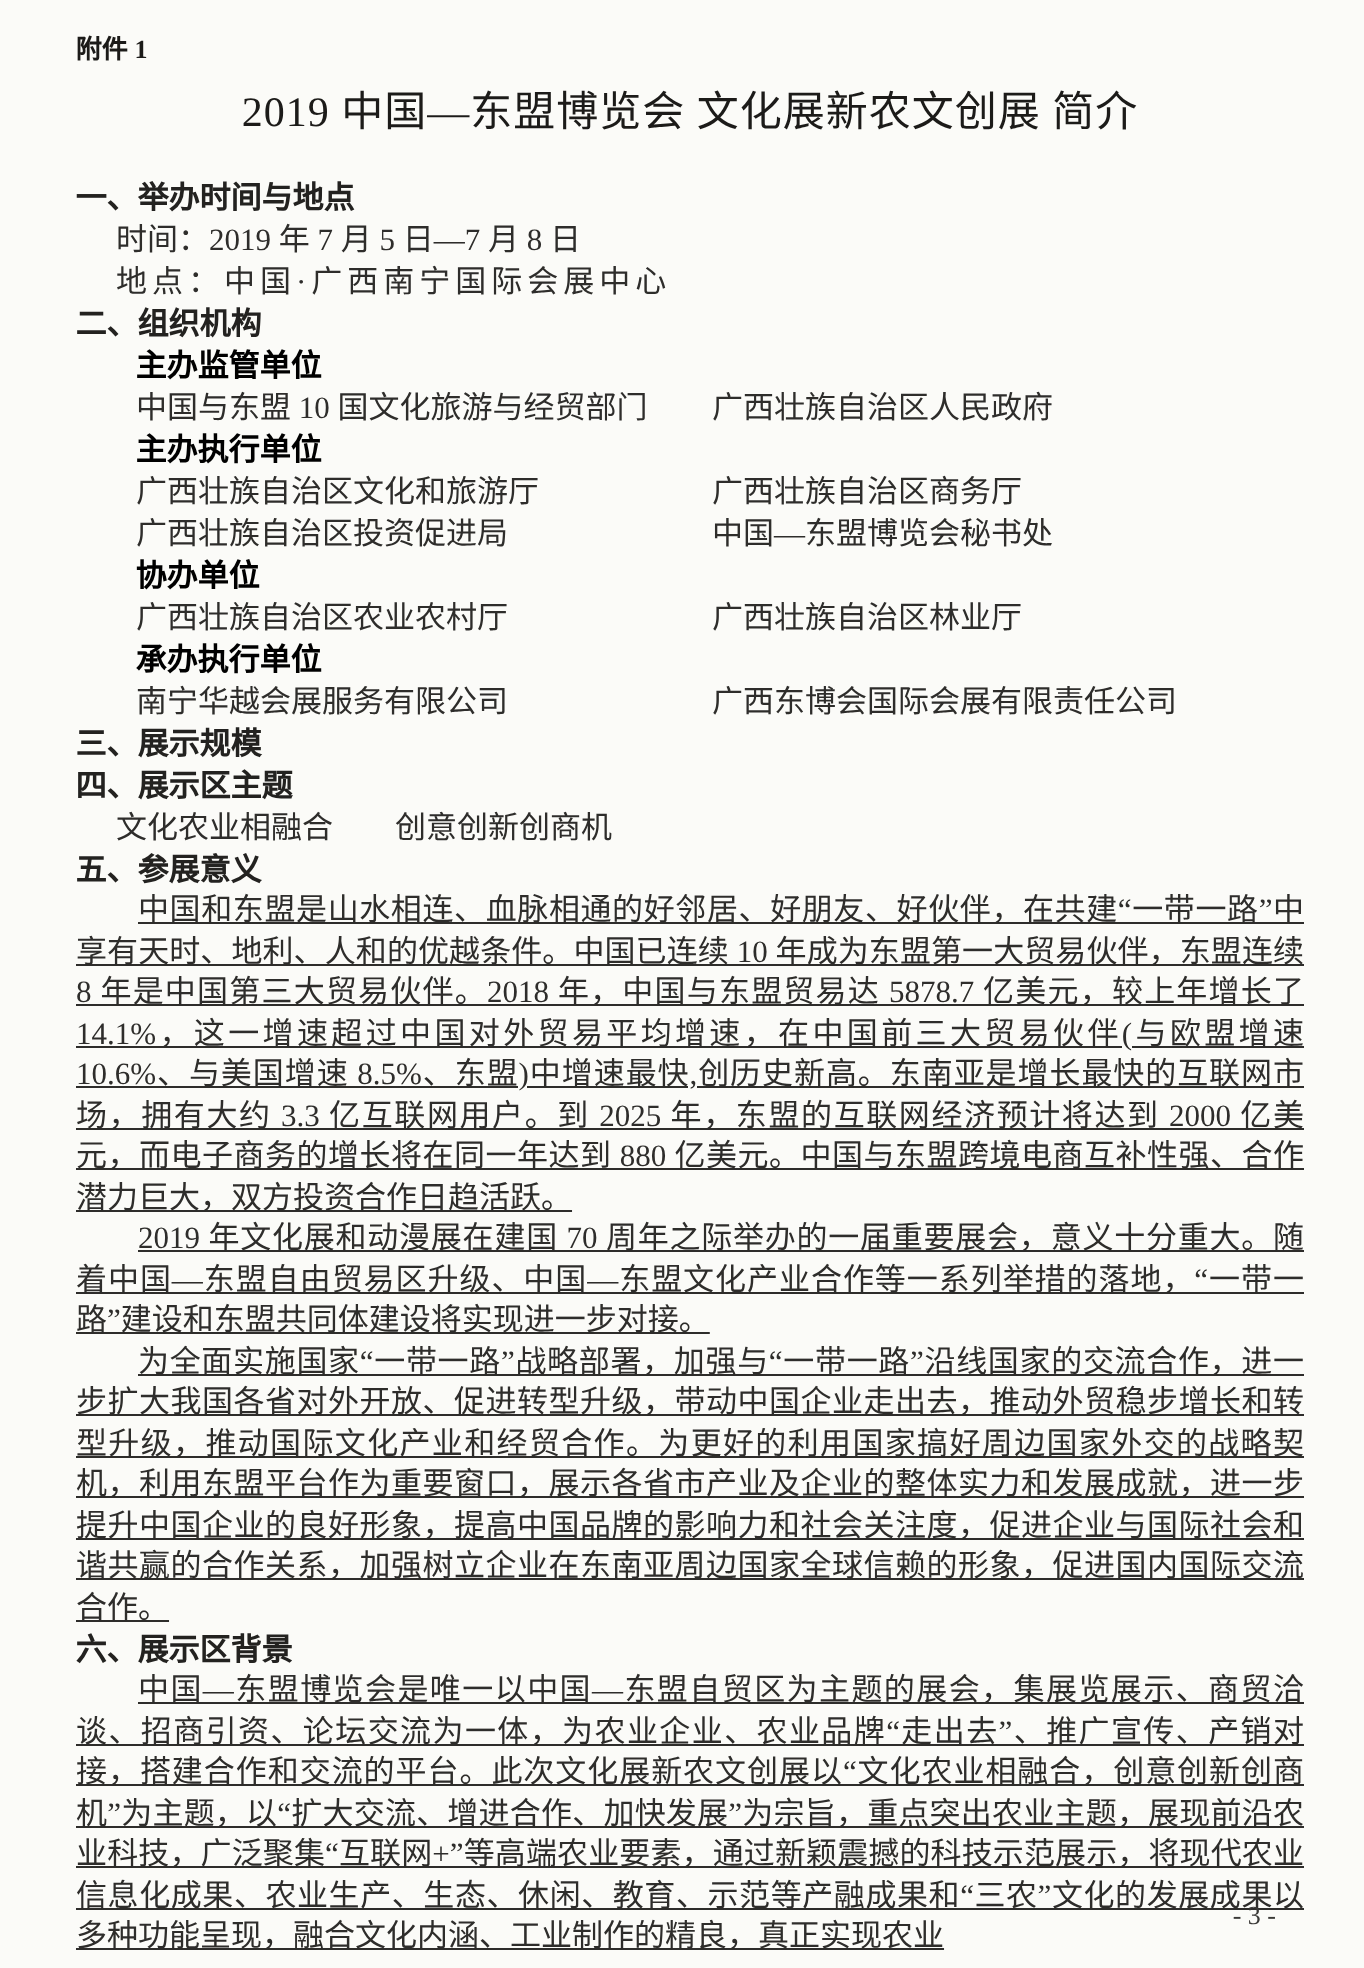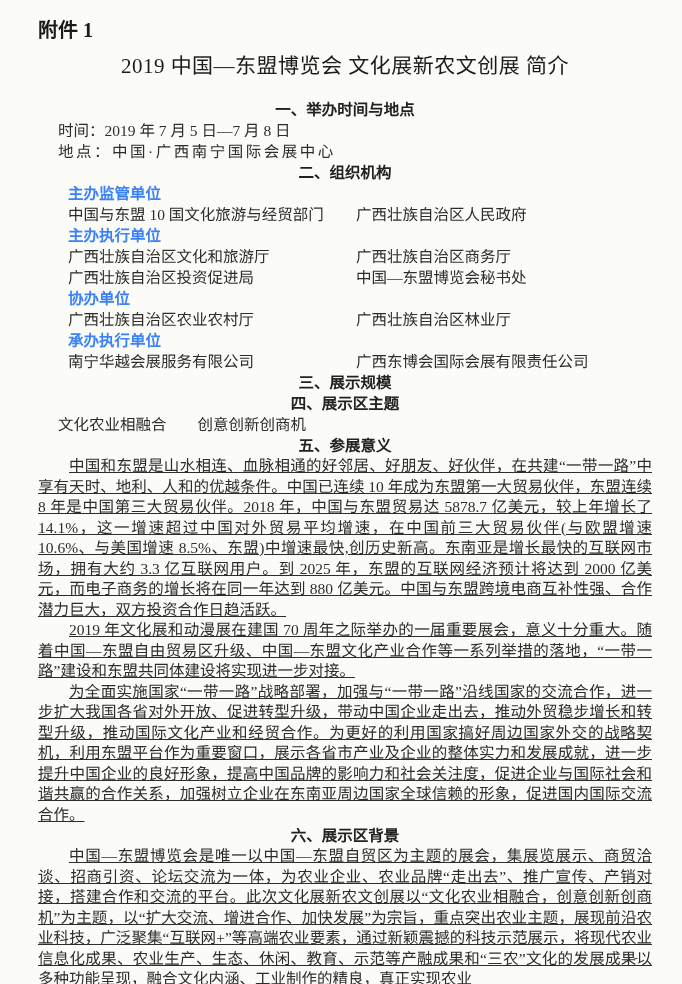--- a/index.html
+++ b/index.html
@@ -14,48 +14,47 @@
     background: #fbfbf8;
     color: #2e2d2b;
     font-family: "Liberation Serif", "DejaVu Serif", serif;
     font-size: 15.5px;
     box-sizing: border-box;
     padding: 12px 30px 0 38px;
     overflow: hidden;
   }
   .attachment {
     font-weight: bold;
-    font-size: 20px;
+    font-size: 13px;
     color: #1c1b19;
     margin: 2px 0 4px 0;
   }
   .doc-title {
     font-weight: normal;
     font-size: 21px;
     color: #1c1b19;
     text-align: center;
     margin: 6px 0 20px 0;
     letter-spacing: 0.5px;
   }
   .sec-heading {
     font-weight: bold;
     color: #232220;
     line-height: 21px;
-    text-align: center;
   }
   .detail-line {
     margin-left: 20px;
     line-height: 21px;
   }
   .detail-line.spread {
     letter-spacing: 2.5px;
   }
   .group-label {
     font-weight: bold;
-    color: #3b82f6;
+    color: #000000;
     margin-left: 30px;
     line-height: 21px;
   }
   .org-row {
     display: flex;
     margin-left: 30px;
     line-height: 21px;
   }
   .org-left {
     width: 288px;

